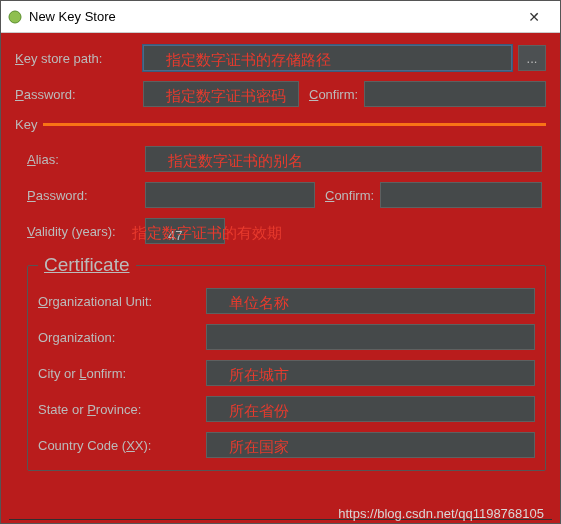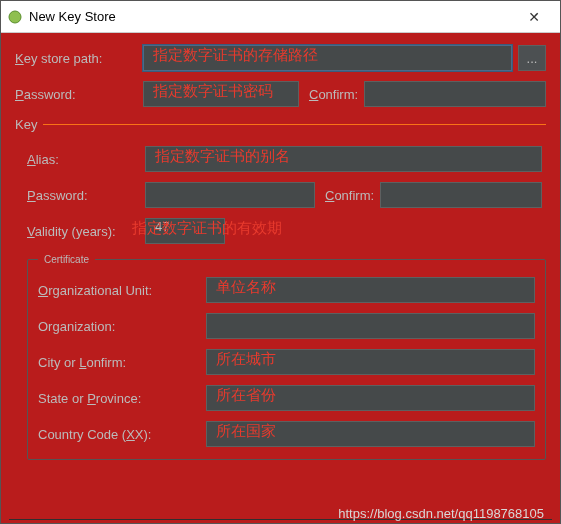--- a/index.html
+++ b/index.html
@@ -67,23 +67,23 @@
     text-decoration: underline;
     text-decoration-color: #bbbbbb;
   }
   .kslabel { width: 128px; }
   .pwlabel { width: 128px; }
   .input {
     background: #45494a;
     border: 1px solid #5e6060;
     height: 26px;
     color: #bbbbbb;
-    padding: 0 9px;
-    display: flex;
-    align-items: flex-start;
+    padding: 0 22px;
+    display: flex;
+    align-items: flex-end;
     position: relative;
   }
   .input.focus {
     border: 1px solid #4a6a8a;
     box-shadow: 0 0 0 1px #3b5a7a;
   }
   .browse-btn {
     width: 28px;
     height: 26px;
     background: #4c5052;
@@ -91,21 +91,21 @@
     margin-left: 6px;
     display: flex;
     align-items: center;
     justify-content: center;
     color: #bbbbbb;
     cursor: pointer;
   }
   .conf-label { margin-left: 10px; margin-right: 6px; }
   fieldset.key {
     border: none;
-    border-top: 1px solid #f97316;
+    border-top: 3px solid #f97316;
     margin-top: 8px;
     padding: 14px 0 0 0;
   }
   fieldset.key > legend {
     color: #bbbbbb;
     padding: 0 6px 0 0;
     font-size: 13px;
   }
   .inner {
     padding: 0 4px 0 12px;
@@ -113,21 +113,22 @@
   .inner .row .label.l2 { width: 118px; }
   fieldset.cert {
     border: 1px solid #555;
     border-radius: 2px;
     margin: 4px 0 0 12px;
     padding: 12px 10px 10px 10px;
   }
   fieldset.cert > legend {
     color: #bbbbbb;
     padding: 0 6px;
-    font-size: 10px;
+    font-size: 19px;
+    text-decoration: underline;
   }
   .cert .row .label { width: 168px; }
   .cert .row .input { flex: 1; }
   .ann {
     position: absolute;
     color: #e83a2d;
     font-size: 15px;
     font-family: "Microsoft YaHei", sans-serif;
     pointer-events: none;
     white-space: nowrap;

